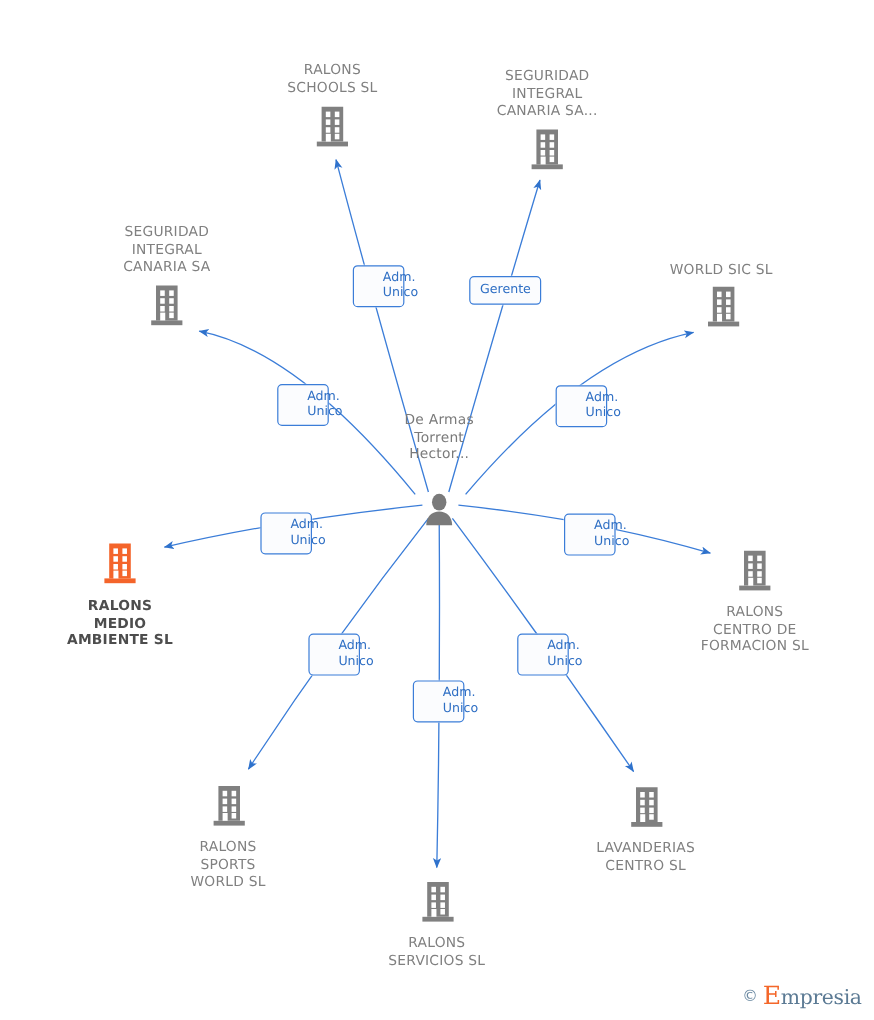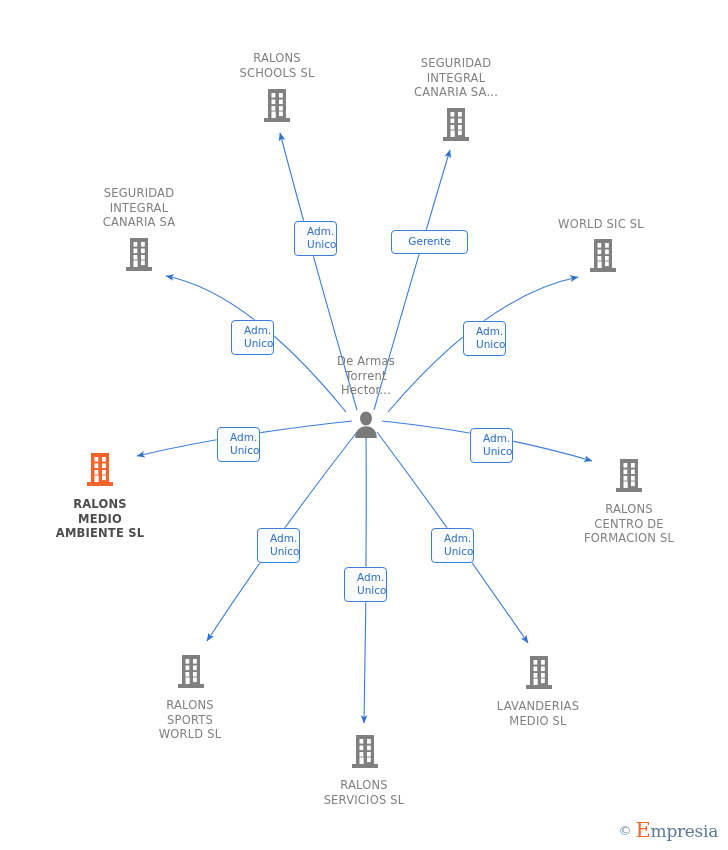--- a/index.html
+++ b/index.html
@@ -57,21 +57,21 @@
   .chip {
     position: absolute;
     box-sizing: border-box;
     border: 1.3px solid #3b7dd8;
     border-radius: 4px;
     background: #fbfcfe;
     color: #2f6fc4;
     font-size: 10.5px;
     line-height: 13px;
     text-align: center;
-    padding: 3px 6px 4px 12px;
+    padding: 3px 6px 4px 24px;
     white-space: pre-line;
     box-shadow: 0 0 0 0.5px rgba(255,255,255,0.6);
   }
   .chip.one-line { padding: 4px 8px 5px 8px; }
 
   
   #watermark {
     position: absolute;
     right: 10px;
     bottom: 8px;
@@ -292,21 +292,21 @@
             <rect x="17" y="11.5" width="3.8" height="4.6"></rect>
             <rect x="9.5" y="18" width="3.8" height="4.6"></rect>
             <rect x="17" y="18" width="3.8" height="4.6"></rect>
             <rect x="9.5" y="23.5" width="4.2" height="6.5"></rect>
             <rect x="17" y="23.5" width="3.8" height="4.6"></rect>
           </g>
         </svg>
       </div>
       <div class="node below" style="left: 538px; top: 697px;">
         <span class="label">LAVANDERIAS
-MEDIO SL</span>
+CENTRO SL</span>
       </div>
       <div class="node" style="left: 365px; top: 734px;">
         <svg width="30" height="36" viewBox="0 0 30 36" class="ico">
           <g fill="#808080">
             <path d="M6,1 H24 V30 H6 Z"></path>
             <rect x="2" y="30" width="26" height="4"></rect>
           </g>
           <g fill="#ffffff">
             <rect x="9.5" y="5" width="3.8" height="4.6"></rect>
             <rect x="17" y="5" width="3.8" height="4.6"></rect>
@@ -316,36 +316,36 @@
             <rect x="17" y="18" width="3.8" height="4.6"></rect>
             <rect x="9.5" y="23.5" width="4.2" height="6.5"></rect>
             <rect x="17" y="23.5" width="3.8" height="4.6"></rect>
           </g>
         </svg>
       </div>
       <div class="node below" style="left: 364px; top: 776px;">
         <span class="label">RALONS
 SERVICIOS SL</span>
       </div>
-      <div class="node person" style="left: 366px; top: 354px;">
+      <div class="node person" style="left: 366px; top: 342px;">
         <span class="label">De Armas
 Torrent
 Hector...</span>
       </div>
       <div class="node person" style="left: 366px; top: 410px;">
         <svg width="28" height="28" viewBox="0 0 28 28" class="ico">
           <ellipse cx="14" cy="8.5" rx="6" ry="7" fill="#7a7a7a"></ellipse>
           <path d="M3.2,28 C3.2,20.2 8.1,16.3 14,16.3 C19.9,16.3 24.8,20.2 24.8,28 Z" fill="#7a7a7a"></path>
         </svg>
       </div>
     </div>
   <div id="chips-layer">
       <div class="chip" style="left: 294px; top: 221px; width: 43px; border-color: rgb(59, 125, 216); color: rgb(47, 111, 196);">Adm.
 Unico</div>
-      <div class="chip one-line" style="left: 391px; top: 230px; width: 77px; border-color: rgb(59, 125, 216); color: rgb(47, 111, 196);">Gerente</div>
+      <div class="chip one-line" style="left: 391px; top: 230px; width: 60px; border-color: rgb(59, 125, 216); color: rgb(47, 111, 196);">Gerente</div>
       <div class="chip" style="left: 231px; top: 320px; width: 43px; border-color: rgb(59, 125, 216); color: rgb(47, 111, 196);">Adm.
 Unico</div>
       <div class="chip" style="left: 463px; top: 321px; width: 43px; border-color: rgb(59, 125, 216); color: rgb(47, 111, 196);">Adm.
 Unico</div>
       <div class="chip" style="left: 217px; top: 427px; width: 43px; border-color: rgb(59, 125, 216); color: rgb(47, 111, 196);">Adm.
 Unico</div>
       <div class="chip" style="left: 470px; top: 428px; width: 43px; border-color: rgb(59, 125, 216); color: rgb(47, 111, 196);">Adm.
 Unico</div>
       <div class="chip" style="left: 257px; top: 528px; width: 43px; border-color: rgb(59, 125, 216); color: rgb(47, 111, 196);">Adm.
 Unico</div>

